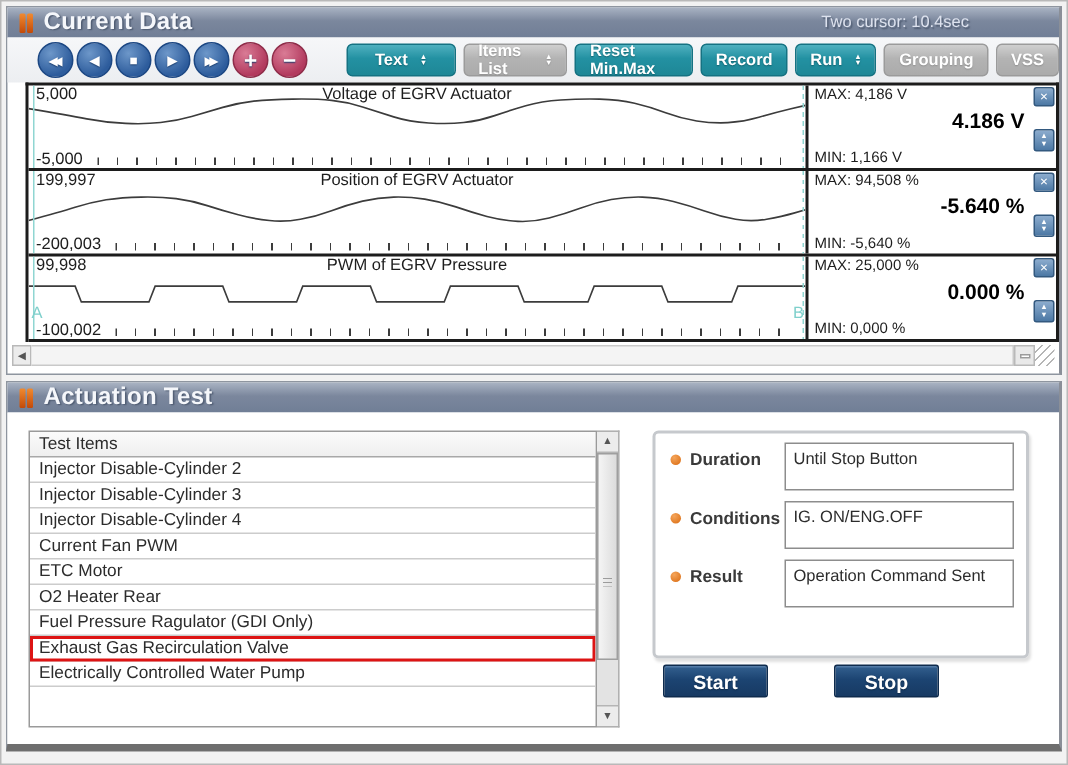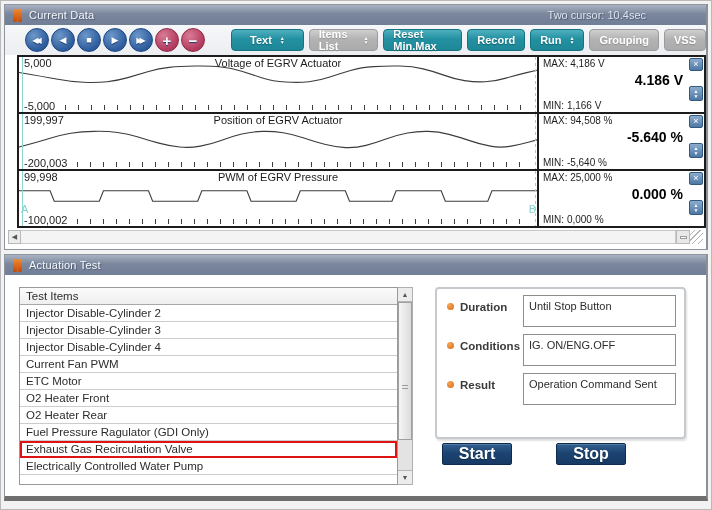--- a/index.html
+++ b/index.html
@@ -8,21 +8,21 @@
             padding:3px; position:relative; overflow:hidden; }
   .window { background:#fff; border:1px solid #8e959f; border-right:2px solid #8a8f98; }
   .window.top { height:246px; }
   .window.bot { height:247px; margin-top:4px; border-bottom:5px solid #6e6e6e; }
 
   
   .titlebar { height:20px; background:linear-gradient(#a9b3c3, #7b879d 45%, #707e96);
               display:flex; align-items:center; padding:0 8px; }
   .title-icon { width:9px; height:13px; margin-right:7px; display:flex; gap:1px; }
   .title-icon i { display:block; width:4px; height:13px; background:linear-gradient(#f08a30,#c34a08); border-radius:1px; }
-  .title-text { color:#f5f7fb; font-size:11px; font-weight:normal; text-shadow:1px 1px 1px #4d5a70; letter-spacing:.2px; }
+  .title-text { color:#f5f7fb; font-size:16px; font-weight:bold; text-shadow:1px 1px 1px #4d5a70; letter-spacing:.2px; }
   .title-status { margin-left:auto; margin-right:52px; color:#dde2ee; font-size:11px; text-shadow:1px 1px 1px #4d5a70; }
 
   
   .toolbar { height:30px; background:linear-gradient(#f6f7f9,#eceef1); display:flex; align-items:center; padding-left:20px; }
   .mbtn { width:24px; height:24px; border-radius:50%; margin-right:2px; border:1px solid #1c4783;
           background:radial-gradient(circle at 35% 30%, #6d97c9, #2d5c9c 70%);
           color:#fff; display:flex; align-items:center; justify-content:center;
           font-size:9px; cursor:pointer; text-shadow:0 1px 1px #173a6b; }
   .mbtn.red { border-color:#8e2c49; background:radial-gradient(circle at 35% 30%, #d97b95, #b23a5e 70%); font-size:15px; font-weight:bold; }
   .mbtn .dbl { letter-spacing:-3px; margin-left:-3px; font-size:8px; }
@@ -90,21 +90,21 @@
 
   .panel { position:absolute; left:430px; top:12px; width:251px; height:152px;
            border:2px solid #c6c9cd; border-radius:4px; box-shadow:1px 2px 2px #e0e0e0; padding:6px 8px; }
   .field { display:flex; align-items:flex-start; margin-bottom:7px; }
   .bullet { width:7px; height:7px; border-radius:50%; margin:8px 6px 0 2px;
             background:radial-gradient(circle at 35% 30%, #f5a55a, #d96a10); flex:none; }
   .flabel { width:63px; font-size:11.5px; font-weight:bold; color:#3a3a3a; margin-top:6px; }
   .fbox { flex:1; height:32px; border:1px solid #8d8d8d; font-size:11px; color:#2c2c2c; padding:4px 5px; }
 
   .act-btn { position:absolute; top:168px; width:70px; height:22px; border:1px solid #0e2b4d; border-radius:2px;
-             background:linear-gradient(#33608f,#1c4472 45%,#173a63); color:#fff; font-size:16px; font-weight:bold;
+             background:linear-gradient(#33608f,#1c4472 45%,#173a63); color:#fff; font-size:13px; font-weight:bold;
              display:flex; align-items:center; justify-content:center; cursor:pointer;
              box-shadow:inset 0 1px 0 #537ba6; text-shadow:0 1px 1px #0e2a49; }
   .act-btn.start { left:437px; } .act-btn.stop { left:551px; }
 </style>
 </head>
 <body>
 
 <div class="screen">
 
   <section class="window top">
@@ -285,21 +285,20 @@
 
     <div class="content">
       <div class="listbox">
         <div class="list" id="test-list">
             <div class="lrow head">Test Items</div>
             <div class="lrow">Injector Disable-Cylinder 2</div>
             <div class="lrow">Injector Disable-Cylinder 3</div>
             <div class="lrow">Injector Disable-Cylinder 4</div>
             <div class="lrow">Current Fan PWM</div>
             <div class="lrow">ETC Motor</div>
-            <div class="lrow">O2 Heater Front</div>
             <div class="lrow">O2 Heater Rear</div>
             <div class="lrow">Fuel Pressure Ragulator (GDI Only)</div>
             <div class="lrow sel">Exhaust Gas Recirculation Valve</div>
             <div class="lrow">Electrically Controlled Water Pump</div>
           </div>
         <div class="vscroll">
           <div class="vs-arrow">▲</div>
           <div class="vs-thumb">
               <i></i>
             </div>

